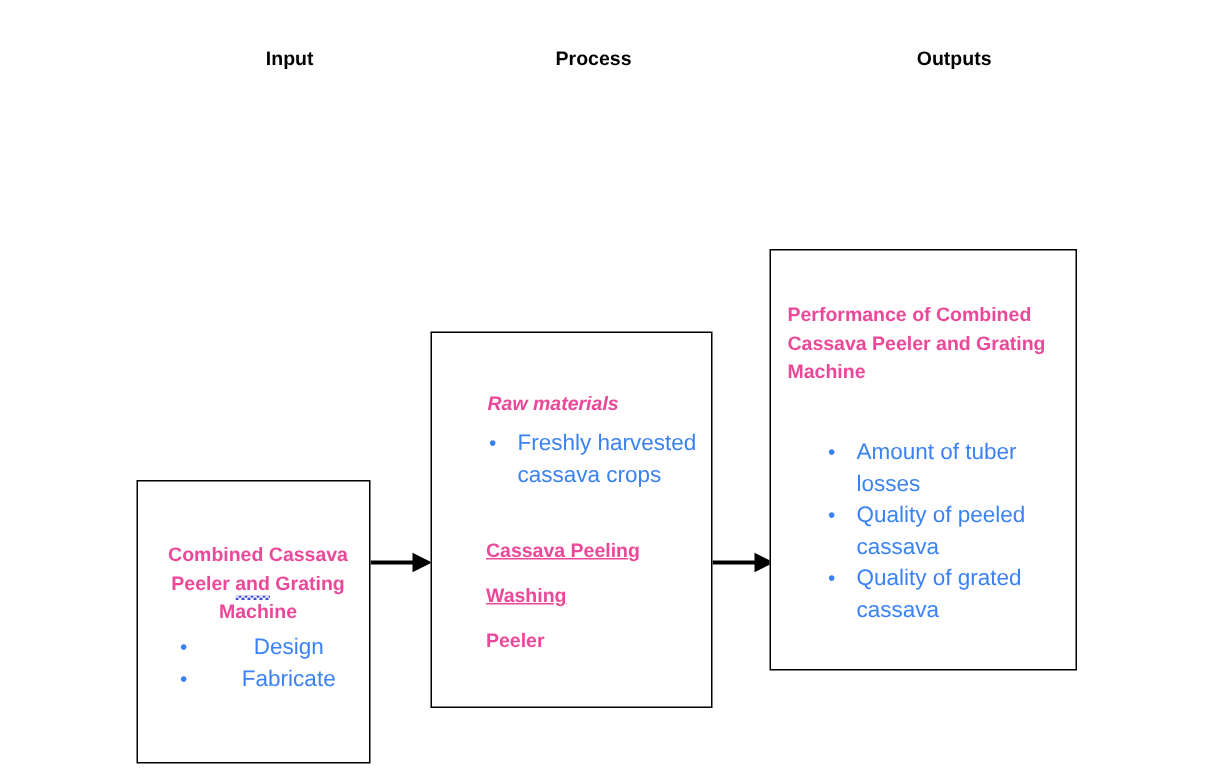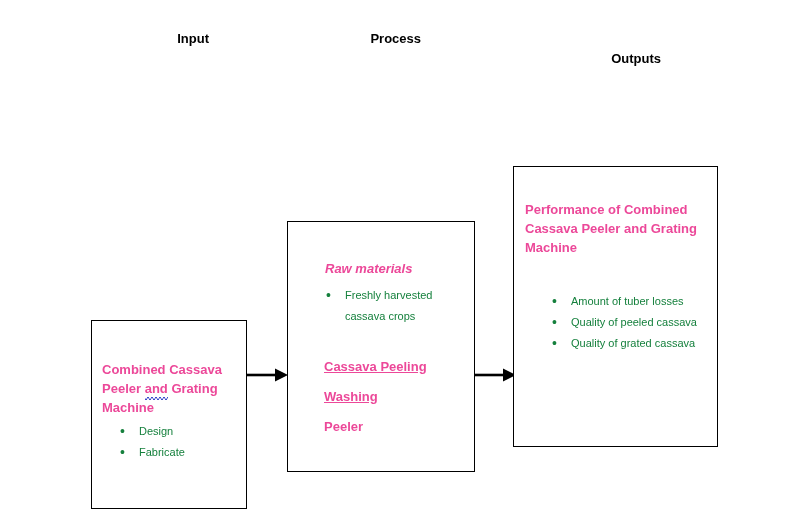--- a/index.html
+++ b/index.html
@@ -24,45 +24,45 @@
     position: absolute;
     font-size: 13px;
     font-weight: bold;
     line-height: 16px;
     text-align: right;
     white-space: nowrap;
     color: #000;
   }
   #hdr-input   { left: 109px; top: 31px; width: 100px; }
   #hdr-process { left: 321px; top: 31px; width: 100px; }
-  #hdr-outputs { left: 561px; top: 31px; width: 100px; margin-top: 20px; }
+  #hdr-outputs { left: 561px; top: 31px; width: 100px; }
 
   
   .flow-box {
     position: absolute;
     box-sizing: border-box;
     border: 1.4px solid #000000;
     background: #ffffff;
   }
-  #box-input   { left: 91px;  top: 320px; width: 156px; height: 189px; }
+  #box-input   { left: 91px;  top: 320px; width: 156px; height: 189px; text-align: center; }
   #box-process { left: 287px; top: 221px; width: 188px; height: 251px; }
   #box-outputs { left: 513px; top: 166px; width: 205px; height: 281px; }
 
   .bold-line {
     position: absolute;
     font-size: 13px;
     font-weight: bold;
     line-height: 19px;
     color: #ec4899;
   }
   .plain-item {
-    font-size: 11px;
+    font-size: 15px;
     font-weight: normal;
     line-height: 21px;
-    color: #15803d;
+    color: #3b82f6;
   }
 
   
   ul.bullets {
     position: absolute;
     margin: 0;
     padding: 0;
     list-style: none;
   }
   ul.bullets > li {

